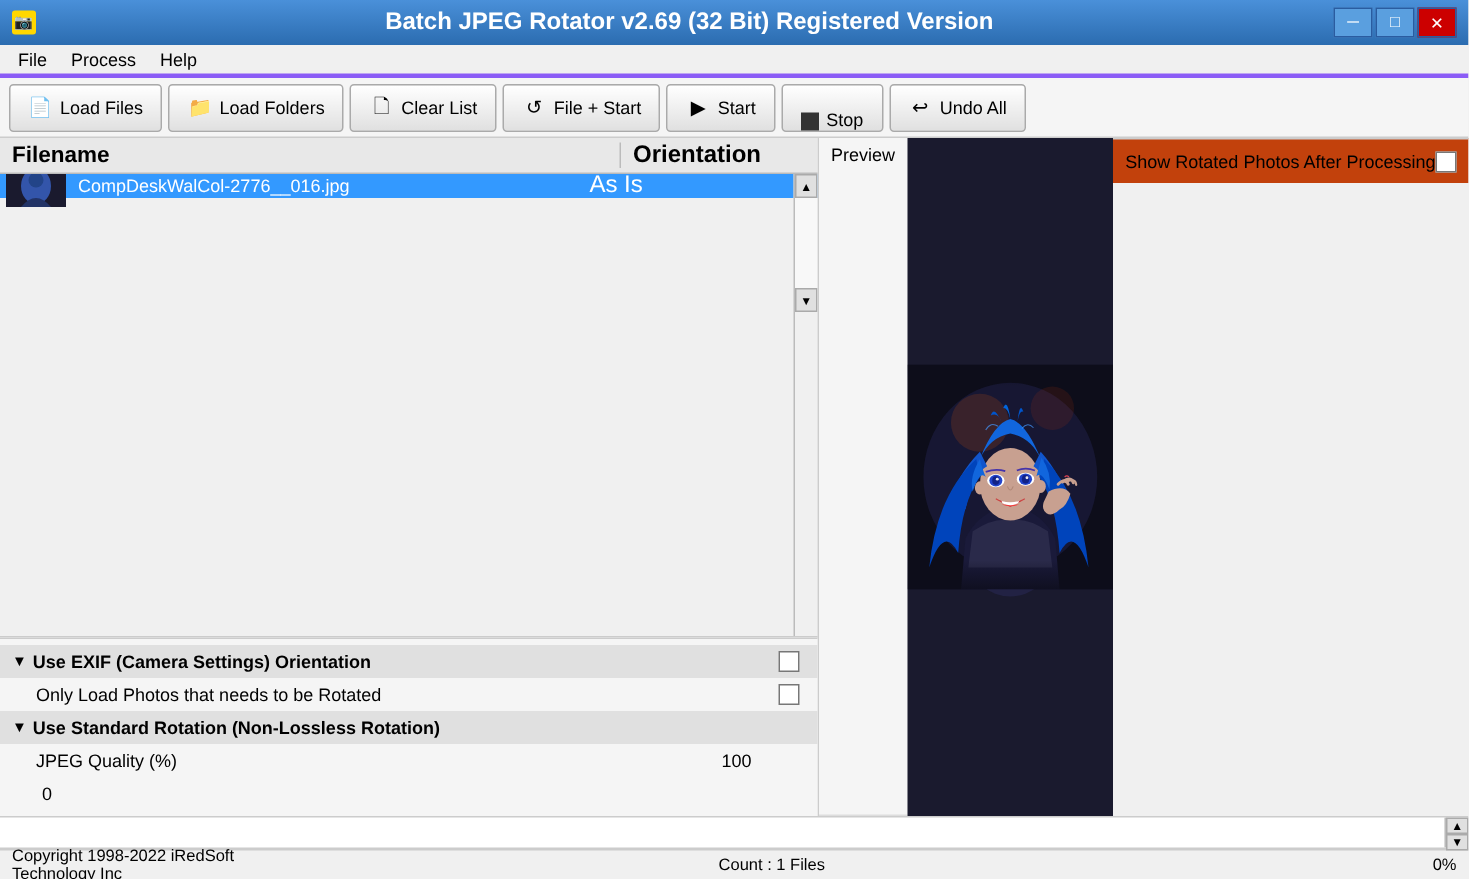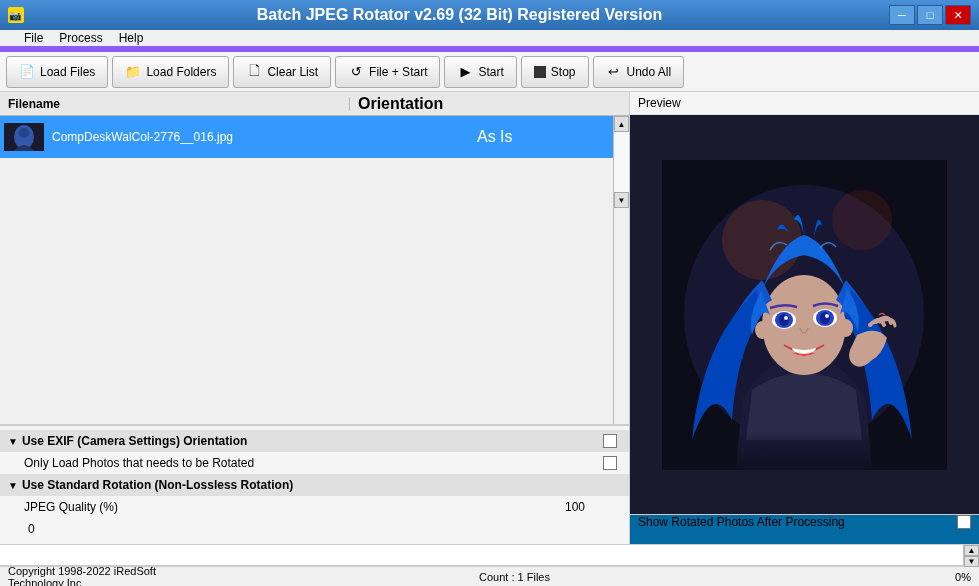--- a/index.html
+++ b/index.html
@@ -53,25 +53,25 @@
       cursor: pointer;
       display: flex;
       align-items: center;
       justify-content: center;
     }
     .title-bar-btn.close-btn { background: #cc0000; }
 
     
     .menu-bar {
       background: #f0f0f0;
-      border-bottom: 6px solid #8b5cf6;
+      border-bottom: 3px solid #8b5cf6;
       height: 22px;
       display: flex;
       align-items: center;
-      padding: 0 16px;
+      padding: 0 4px;
     }
     .menu-item {
       padding: 2px 8px;
       cursor: pointer;
       font-size: 12px;
     }
 
     
     .toolbar {
       background: #f5f5f5;
@@ -98,20 +98,21 @@
     .toolbar-btn .btn-icon {
       width: 16px;
       height: 16px;
       display: flex;
       align-items: center;
       justify-content: center;
       font-size: 13px;
     }
     .stop-btn {
       background: linear-gradient(to bottom, #ffffff, #e0e0e0);
+      align-items: flex-end;
     }
 
     
     .main-content {
       display: flex;
       height: calc(586px - 30px - 22px - 40px - 22px - 20px);
     }
 
     
     .left-panel {
@@ -129,40 +130,40 @@
       border-bottom: 1px solid #ccc;
     }
     .file-list-header {
       display: flex;
       background: #e8e8e8;
       border-bottom: 1px solid #bbb;
       height: 24px;
       align-items: center;
     }
     .col-filename {
-      width: 350px;
+      width: 414px;
       padding: 0 8px;
       font-weight: bold;
       border-right: 1px solid #bbb;
-      font-size: 12px;
+      font-size: 15px;
     }
     .col-orientation {
       padding: 0 8px;
       font-weight: bold;
       font-size: 16px;
     }
     .file-list-body {
       flex: 1;
       overflow-y: auto;
       position: relative;
     }
     .file-row {
       display: flex;
       align-items: center;
-      height: 42px;
+      height: 16px;
       cursor: pointer;
     }
     .file-row.selected {
       background: #3399ff;
       color: white;
     }
     .file-row-thumb {
       width: 40px;
       height: 28px;
       margin: 1px 4px;
@@ -225,21 +226,21 @@
       display: flex;
       align-items: center;
       justify-content: center;
       margin-right: 4px;
     }
 
     
     .right-panel {
       flex: 1;
       display: flex;
-      flex-direction: column;
+      flex-direction: row;
     }
     .preview-label {
       padding: 4px 8px;
       font-size: 12px;
       font-weight: normal;
       background: #f5f5f5;
       border-bottom: 1px solid #ddd;
     }
     .preview-area {
       flex: 1;
@@ -247,25 +248,26 @@
       display: flex;
       align-items: center;
       justify-content: center;
       overflow: hidden;
       position: relative;
     }
 
     
     .preview-bottom {
       display: flex;
+      align-items: center;
       height: 30px;
       border-top: 1px solid #ccc;
       padding: 0 8px;
-      background: #0369a1;
-      gap: 12px;
+      background: #c2410c;
+      gap: 0;
     }
     .preview-bottom-label {
       flex: 1;
       font-size: 12px;
     }
     .preview-bottom-checkbox {
       width: 14px;
       height: 14px;
       border: 1px solid #777;
       background: white;

